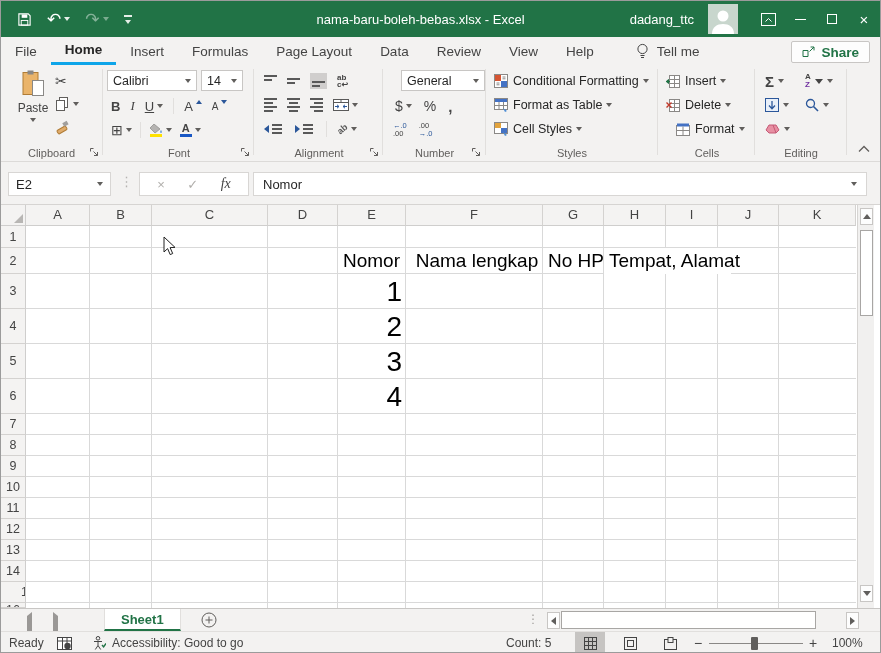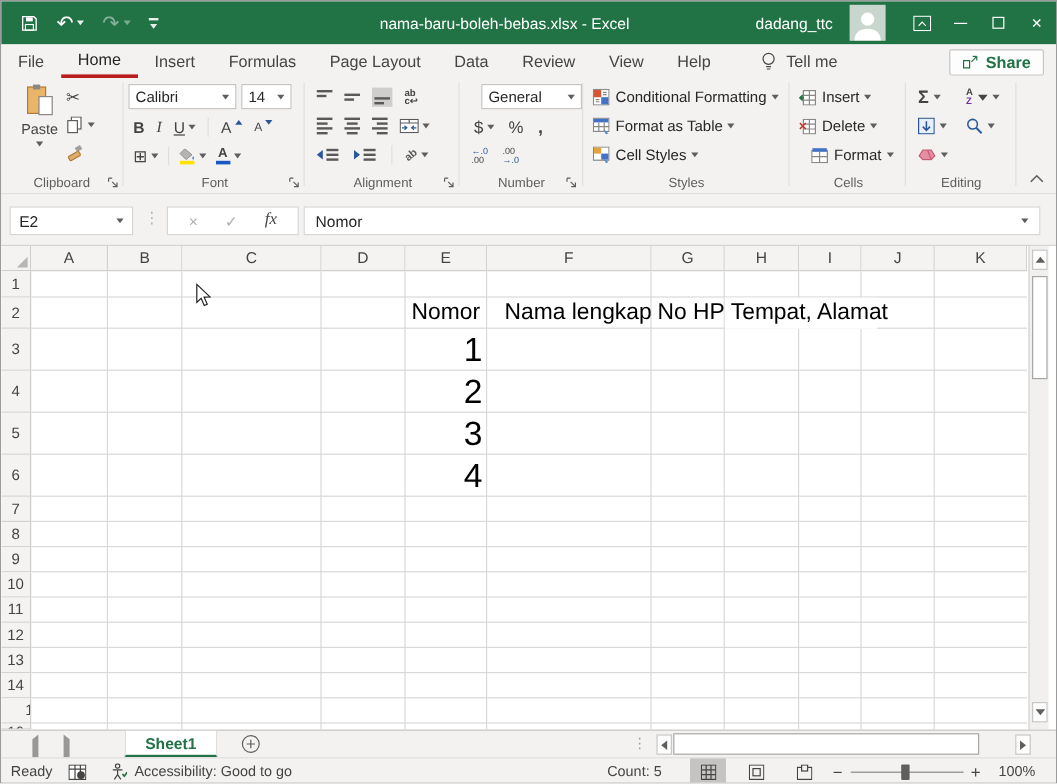--- a/index.html
+++ b/index.html
@@ -23,21 +23,21 @@
 .tb-user{font-size:13px;margin-right:14px}
 .avatar{width:30px;height:30px;background:#c8d6cd;display:flex;align-items:flex-end;justify-content:center;overflow:hidden;margin-right:14px}
 .wbtn{width:32px;height:36px;display:flex;align-items:center;justify-content:center;color:#fff}
 .wbtn .min{width:11px;height:1px;background:#fff}
 .wbtn .max{width:10px;height:10px;border:1px solid #fff}
 .wbtn.close{font-size:15px;font-weight:300}
 
 
 .tabrow{position:absolute;top:36px;left:0;width:100%;height:28px;background:#f3f2f1;display:flex;align-items:stretch}
 .tab{padding:0 14px;font-size:13.5px;color:#444;display:flex;align-items:center}
-.tab.active{font-weight:normal;color:#262626;border-bottom:3px solid #b91c1c}
+.tab.active{font-weight:bold;color:#262626;border-bottom:3px solid #0ea5e9}
 .tellme{display:flex;align-items:center;gap:8px;margin-left:28px;font-size:13.5px;color:#444}
 .sharebtn{position:absolute;right:10px;top:4px;height:22px;display:flex;align-items:center;gap:6px;padding:0 10px;background:#fdfdfd;border:1px solid #c8c6c4;border-radius:2px;color:#217346;font-size:13.5px;font-weight:bold}
 
 
 .ribbon{position:absolute;top:64px;left:0;width:100%;height:97px;background:#f3f2f1;border-bottom:1px solid #dcdad8;font-size:12px;color:#444}
 .grp{position:absolute;top:0;height:96px}
 .grp-label{position:absolute;bottom:2px;left:0;right:0;text-align:center;font-size:11px;color:#605e5c}
 .launcher{position:absolute;bottom:4px;right:3px}
 .vsep{position:absolute;top:4px;height:86px;width:1px;background:#e1dfdd}
 .rrow{position:absolute;display:flex;align-items:center}
@@ -572,21 +572,21 @@
         <div class="hline" style="top: 208px; width: 830px;"></div>
         <div class="hline" style="top: 229px; width: 830px;"></div>
         <div class="hline" style="top: 250px; width: 830px;"></div>
         <div class="hline" style="top: 271px; width: 830px;"></div>
         <div class="hline" style="top: 292px; width: 830px;"></div>
         <div class="hline" style="top: 313px; width: 830px;"></div>
         <div class="hline" style="top: 334px; width: 830px;"></div>
         <div class="hline" style="top: 355px; width: 830px;"></div>
         <div class="hline" style="top: 376px; width: 830px;"></div>
         <div class="cell" style="left: 337px; top: 22px; width: 68px; height: 26px; line-height: 26px; font-size: 19px; text-align: left; padding: 0px 0px 0px 5px;">Nomor</div>
-        <div class="cell" style="left: 405px; top: 22px; width: 137px; height: 26px; line-height: 26px; font-size: 19px; text-align: right; padding: 0px 0px 0px 5px;">Nama lengkap</div>
+        <div class="cell" style="left: 405px; top: 22px; width: 137px; height: 26px; line-height: 26px; font-size: 19px; text-align: center; padding: 0px 0px 0px 5px;">Nama lengkap</div>
         <div class="cell" style="left: 542px; top: 22px; width: 61px; height: 26px; line-height: 26px; font-size: 19px; text-align: left; padding: 0px 0px 0px 5px;">No HP</div>
         <div class="cell" style="left: 603px; top: 22px; width: 127px; height: 26px; line-height: 26px; font-size: 19px; text-align: left; padding: 0px 0px 0px 5px; background: rgb(255, 255, 255);">Tempat, Alamat</div>
         <div class="cell" style="left: 337px; top: 48px; width: 68px; height: 35px; line-height: 35px; font-size: 28px; text-align: right; padding: 0px 4px 0px 0px;">1</div>
         <div class="cell" style="left: 337px; top: 83px; width: 68px; height: 35px; line-height: 35px; font-size: 28px; text-align: right; padding: 0px 4px 0px 0px;">2</div>
         <div class="cell" style="left: 337px; top: 118px; width: 68px; height: 35px; line-height: 35px; font-size: 28px; text-align: right; padding: 0px 4px 0px 0px;">3</div>
         <div class="cell" style="left: 337px; top: 153px; width: 68px; height: 35px; line-height: 35px; font-size: 28px; text-align: right; padding: 0px 4px 0px 0px;">4</div>
       </div>
   </div>
 
   <div class="vscroll">

